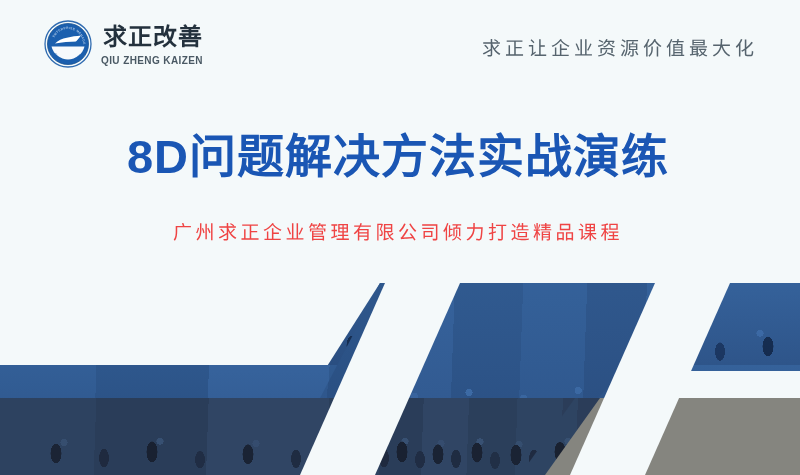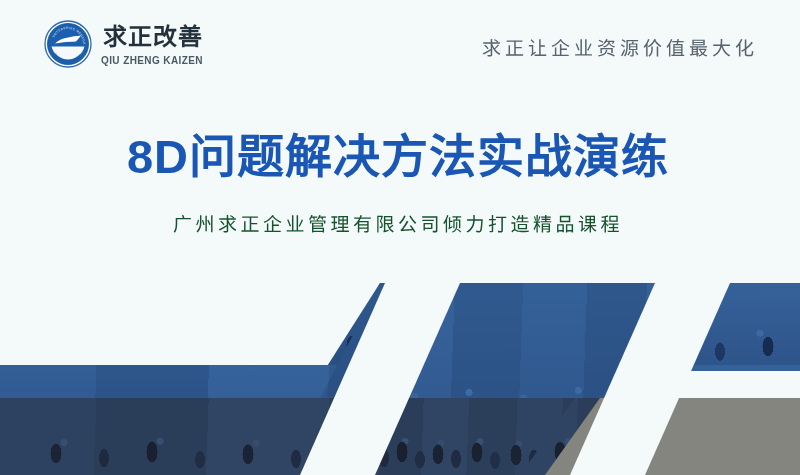--- a/index.html
+++ b/index.html
@@ -71,23 +71,23 @@
   }
   .main-title{
     font-size:47px;
     font-weight:bold;
     color:#1a56b4;
     letter-spacing:1px;
     line-height:1.25;
     white-space:nowrap;
   }
   .sub-title{
-    margin-top:22px;
+    margin-top:30px;
     font-size:19px;
-    color:#14532d;
+    color:#ef4444;
     letter-spacing:3.5px;
     white-space:nowrap;
   }
 
   
   .collage{
     position:absolute; left:0; top:0;
     width:800px; height:475px;
     z-index:10;
   }

